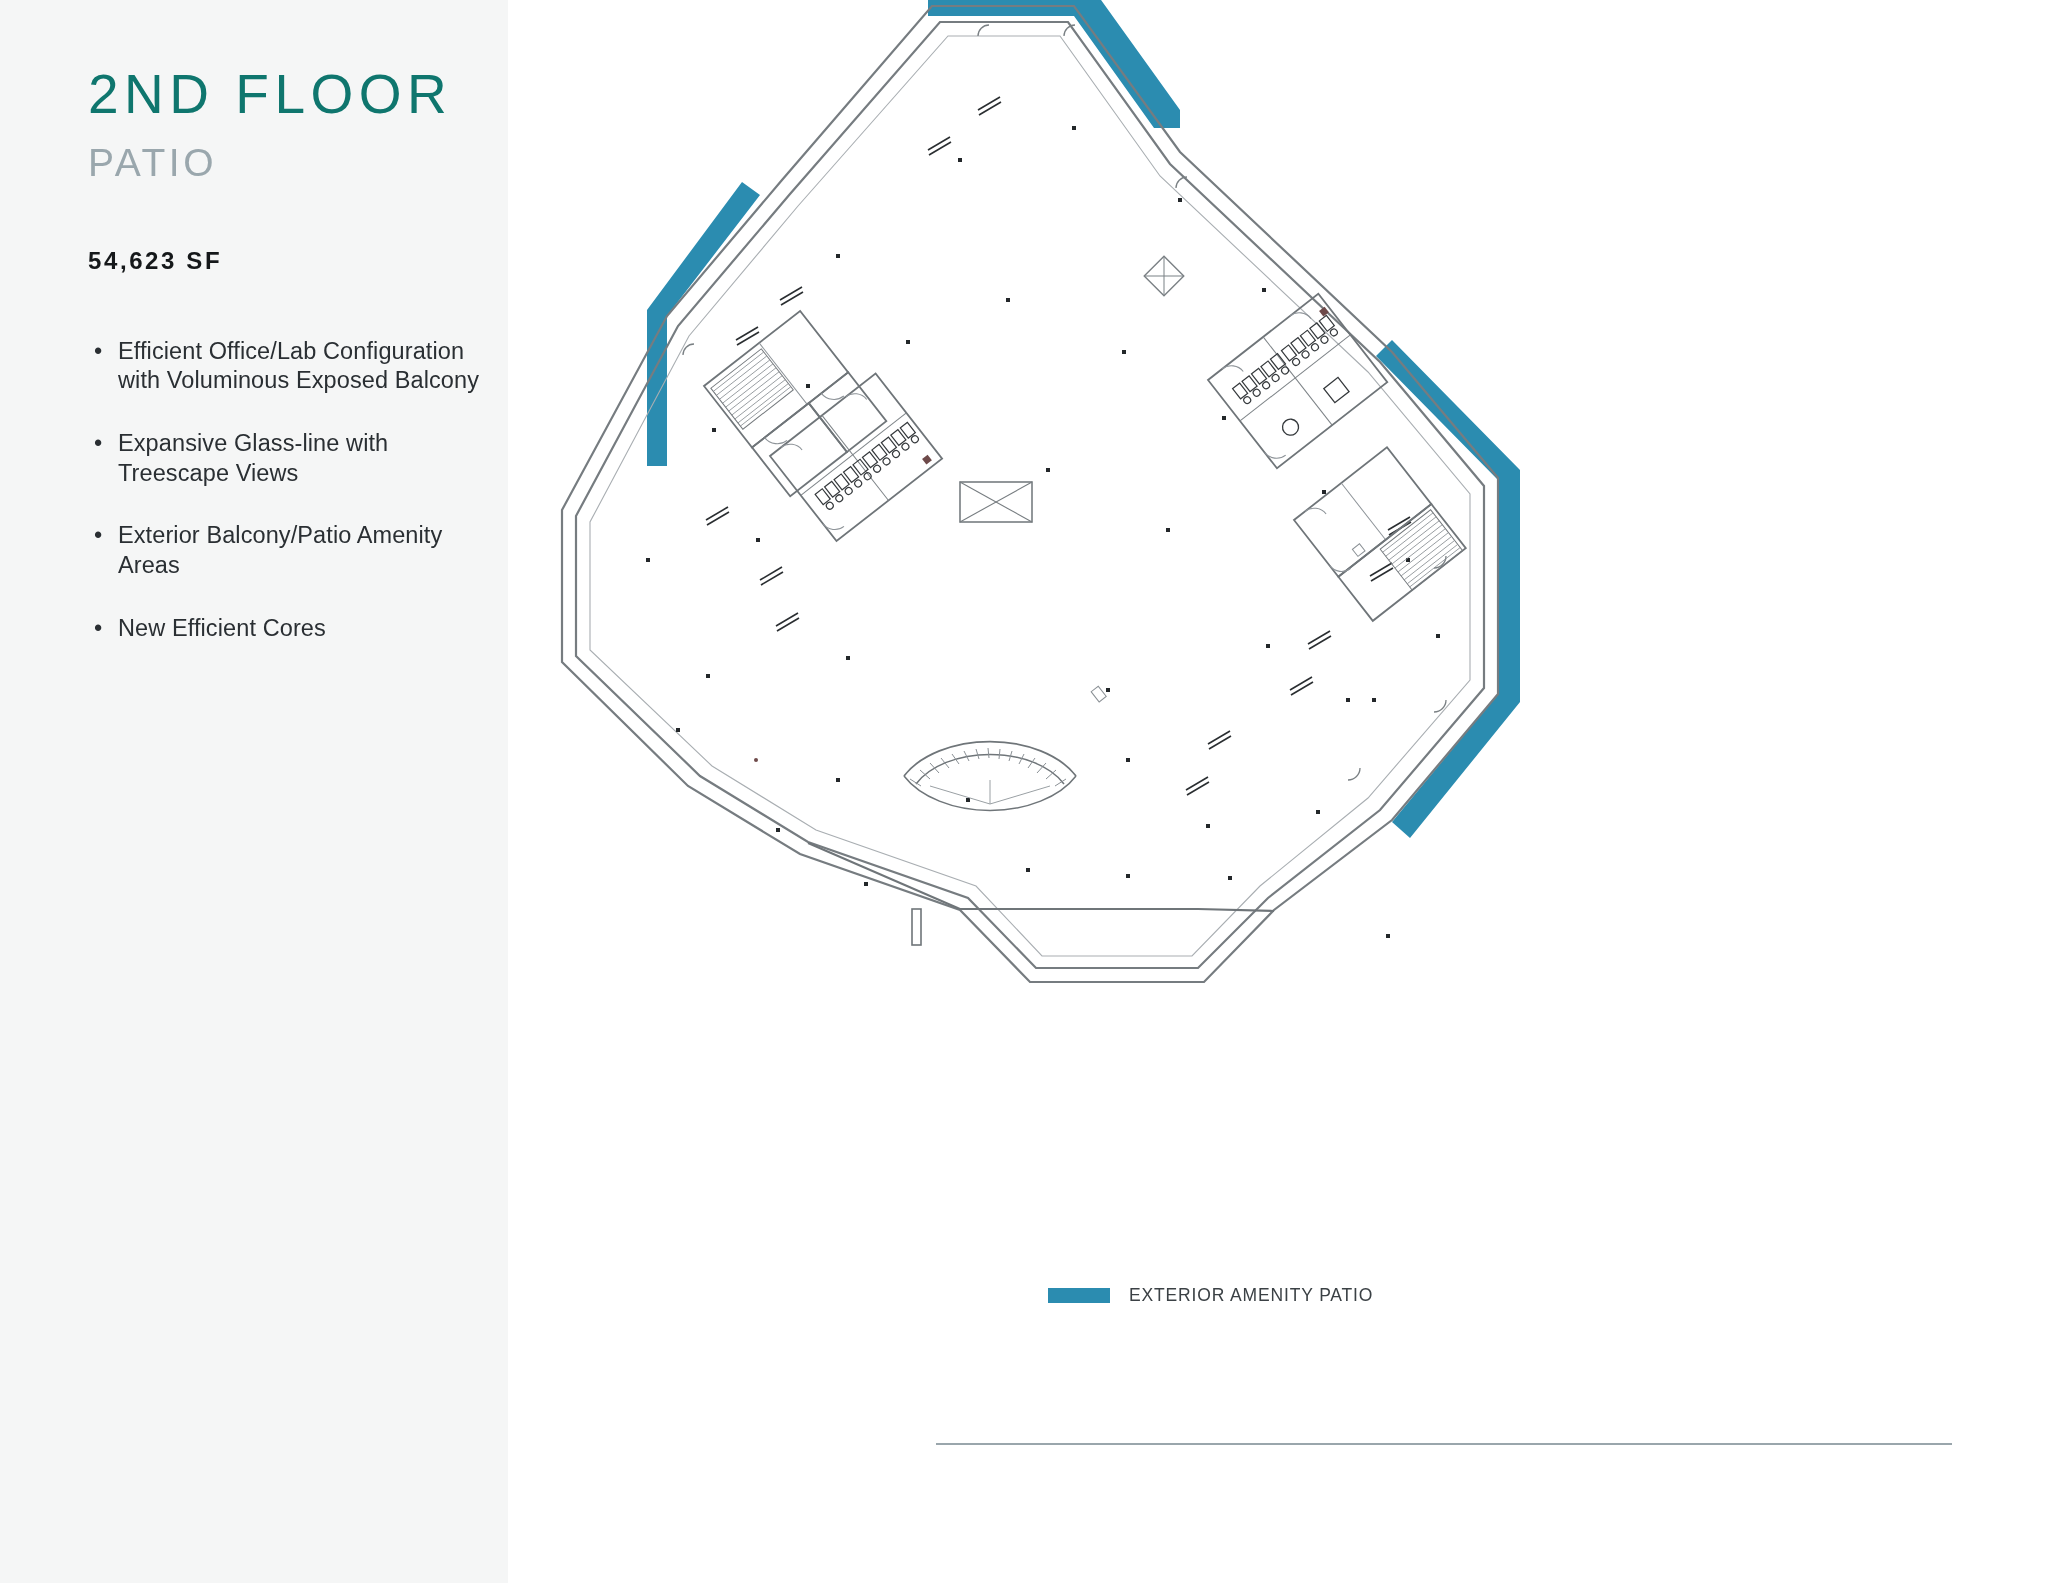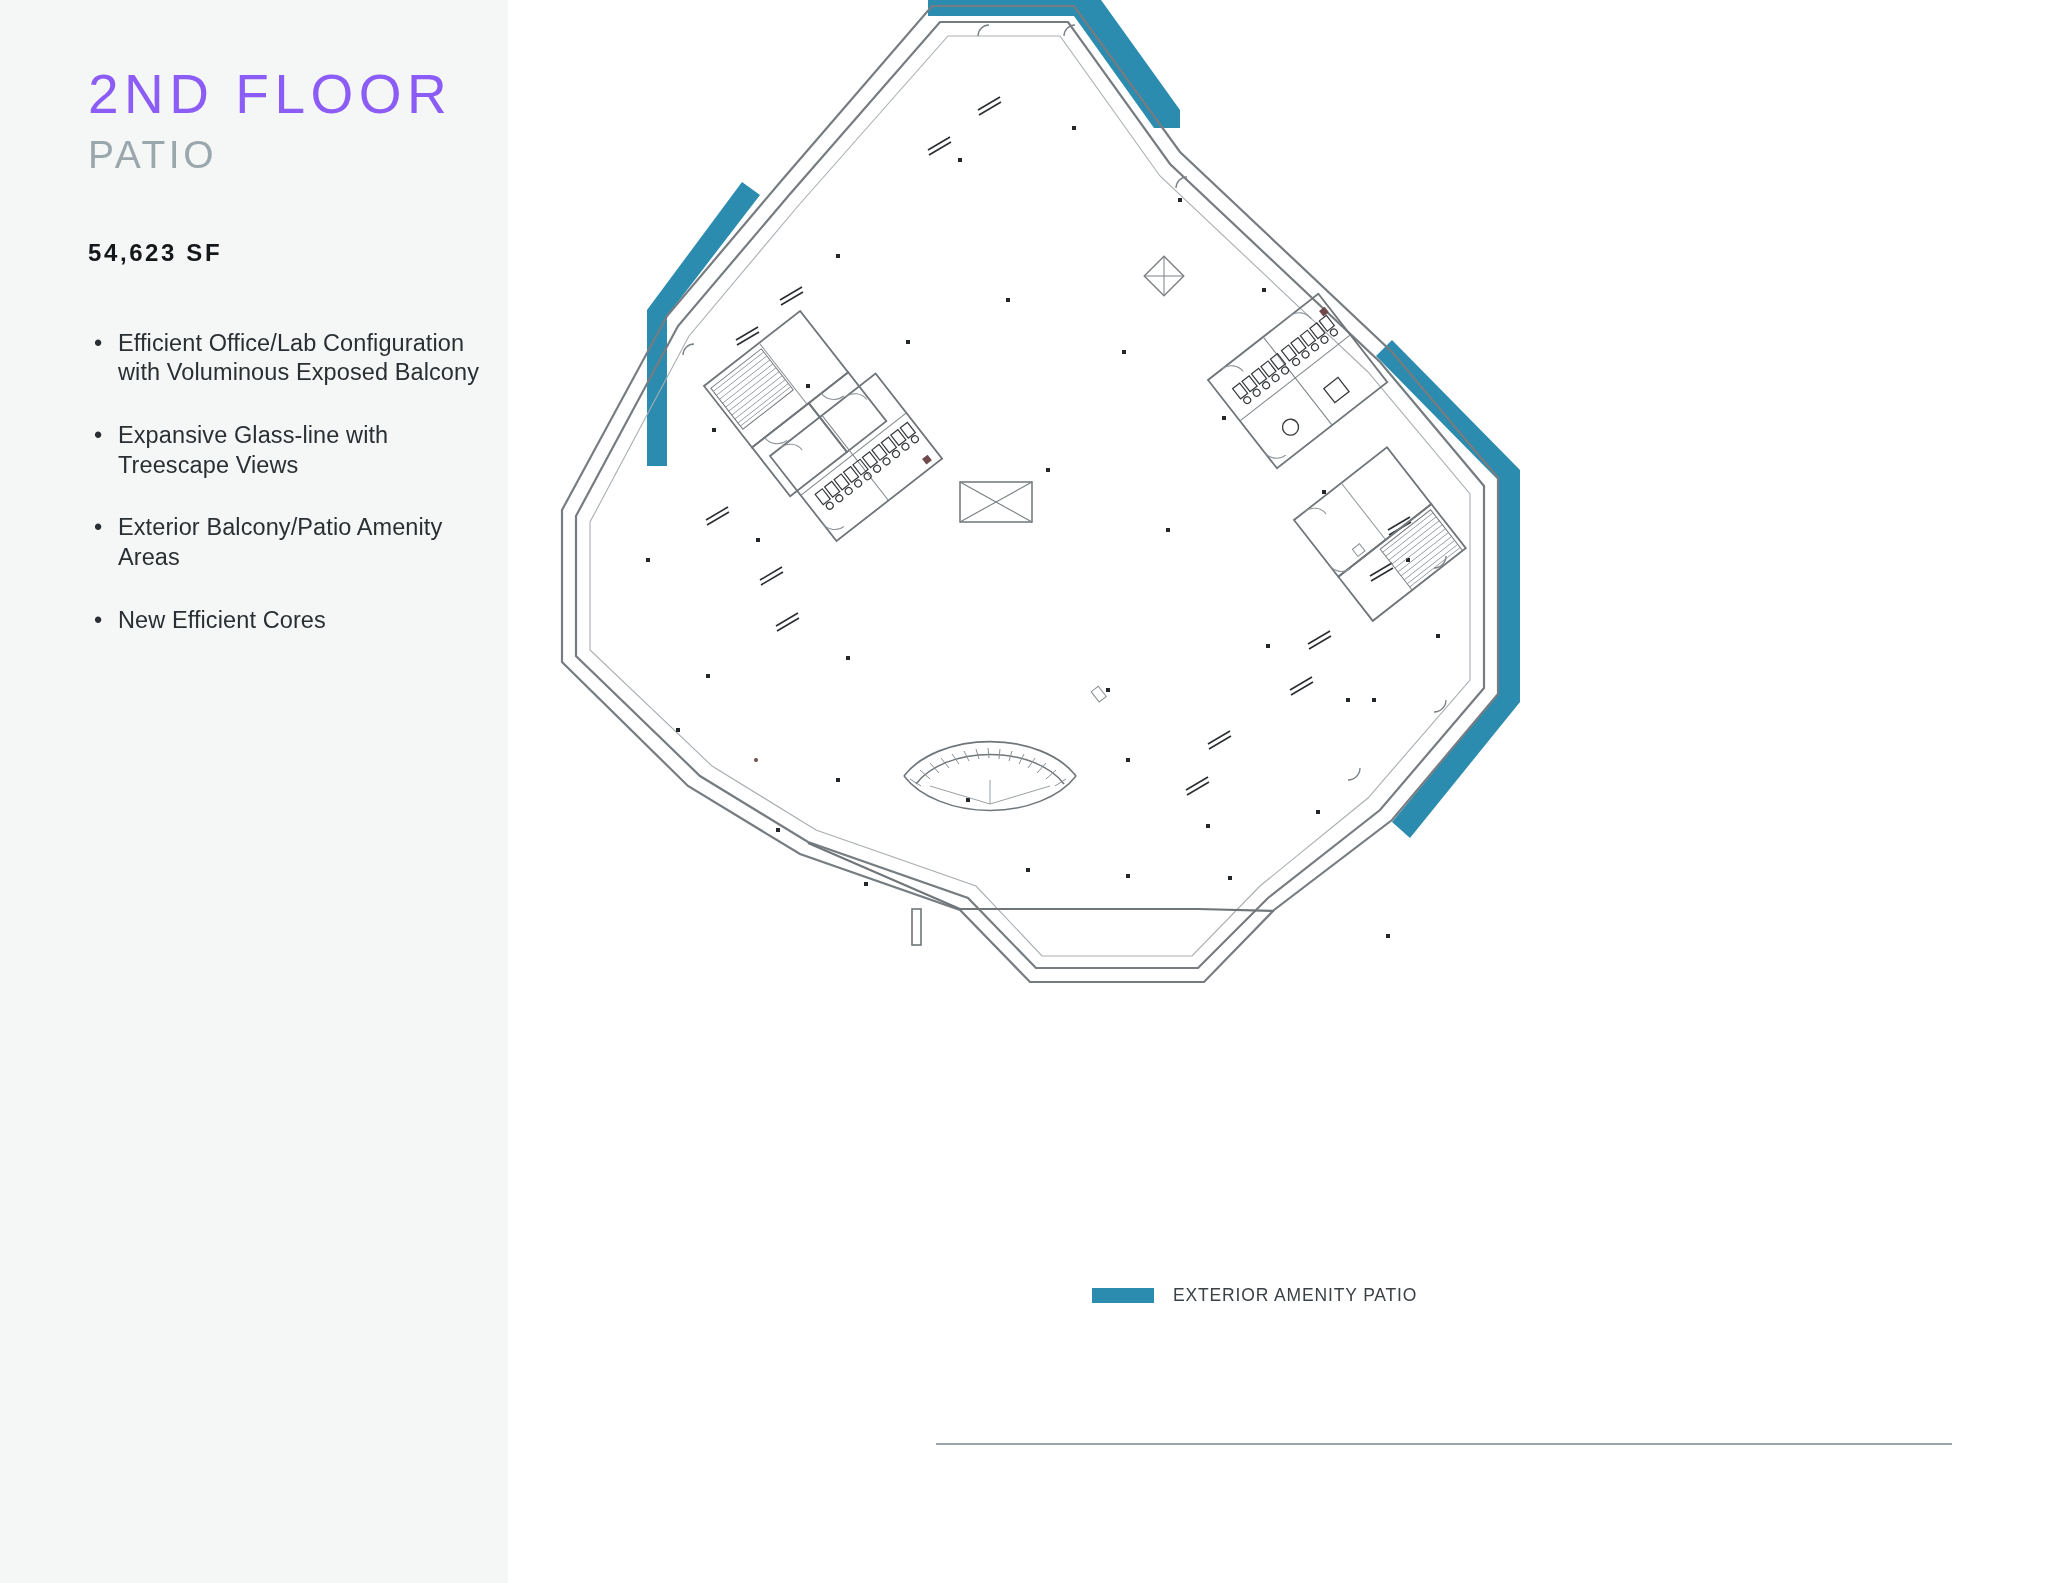--- a/index.html
+++ b/index.html
@@ -29,24 +29,24 @@
   }
   #panel-inner {
     position: absolute;
     left: 88px;
     top: 66px;
     width: 400px;
   }
   .title-main {
     font-size: 55px;
     letter-spacing: 5.5px;
-    color: #8b5cf6;
+    color: #0f766e;
     font-weight: 400;
     line-height: 1.04;
-    margin: 0 0 10px 0;
+    margin: 0 0 18px 0;
     white-space: nowrap;
   }
   .title-sub {
     font-size: 39px;
     letter-spacing: 3.6px;
     color: #9aa7ad;
     font-weight: 400;
     line-height: 1.12;
     margin: 0;
     white-space: nowrap;
@@ -97,21 +97,20 @@
   }
 
   
   #legend {
     position: absolute;
     left: 540px;
     top: 1285px;
     display: flex;
     align-items: center;
     gap: 19px;
-    margin-left: 44px;
   }
   #legend-swatch {
     width: 62px;
     height: 15px;
     background: #2b8cb0;
   }
   #legend-label {
     font-size: 17.5px;
     letter-spacing: 0.85px;
     color: #3b4145;

